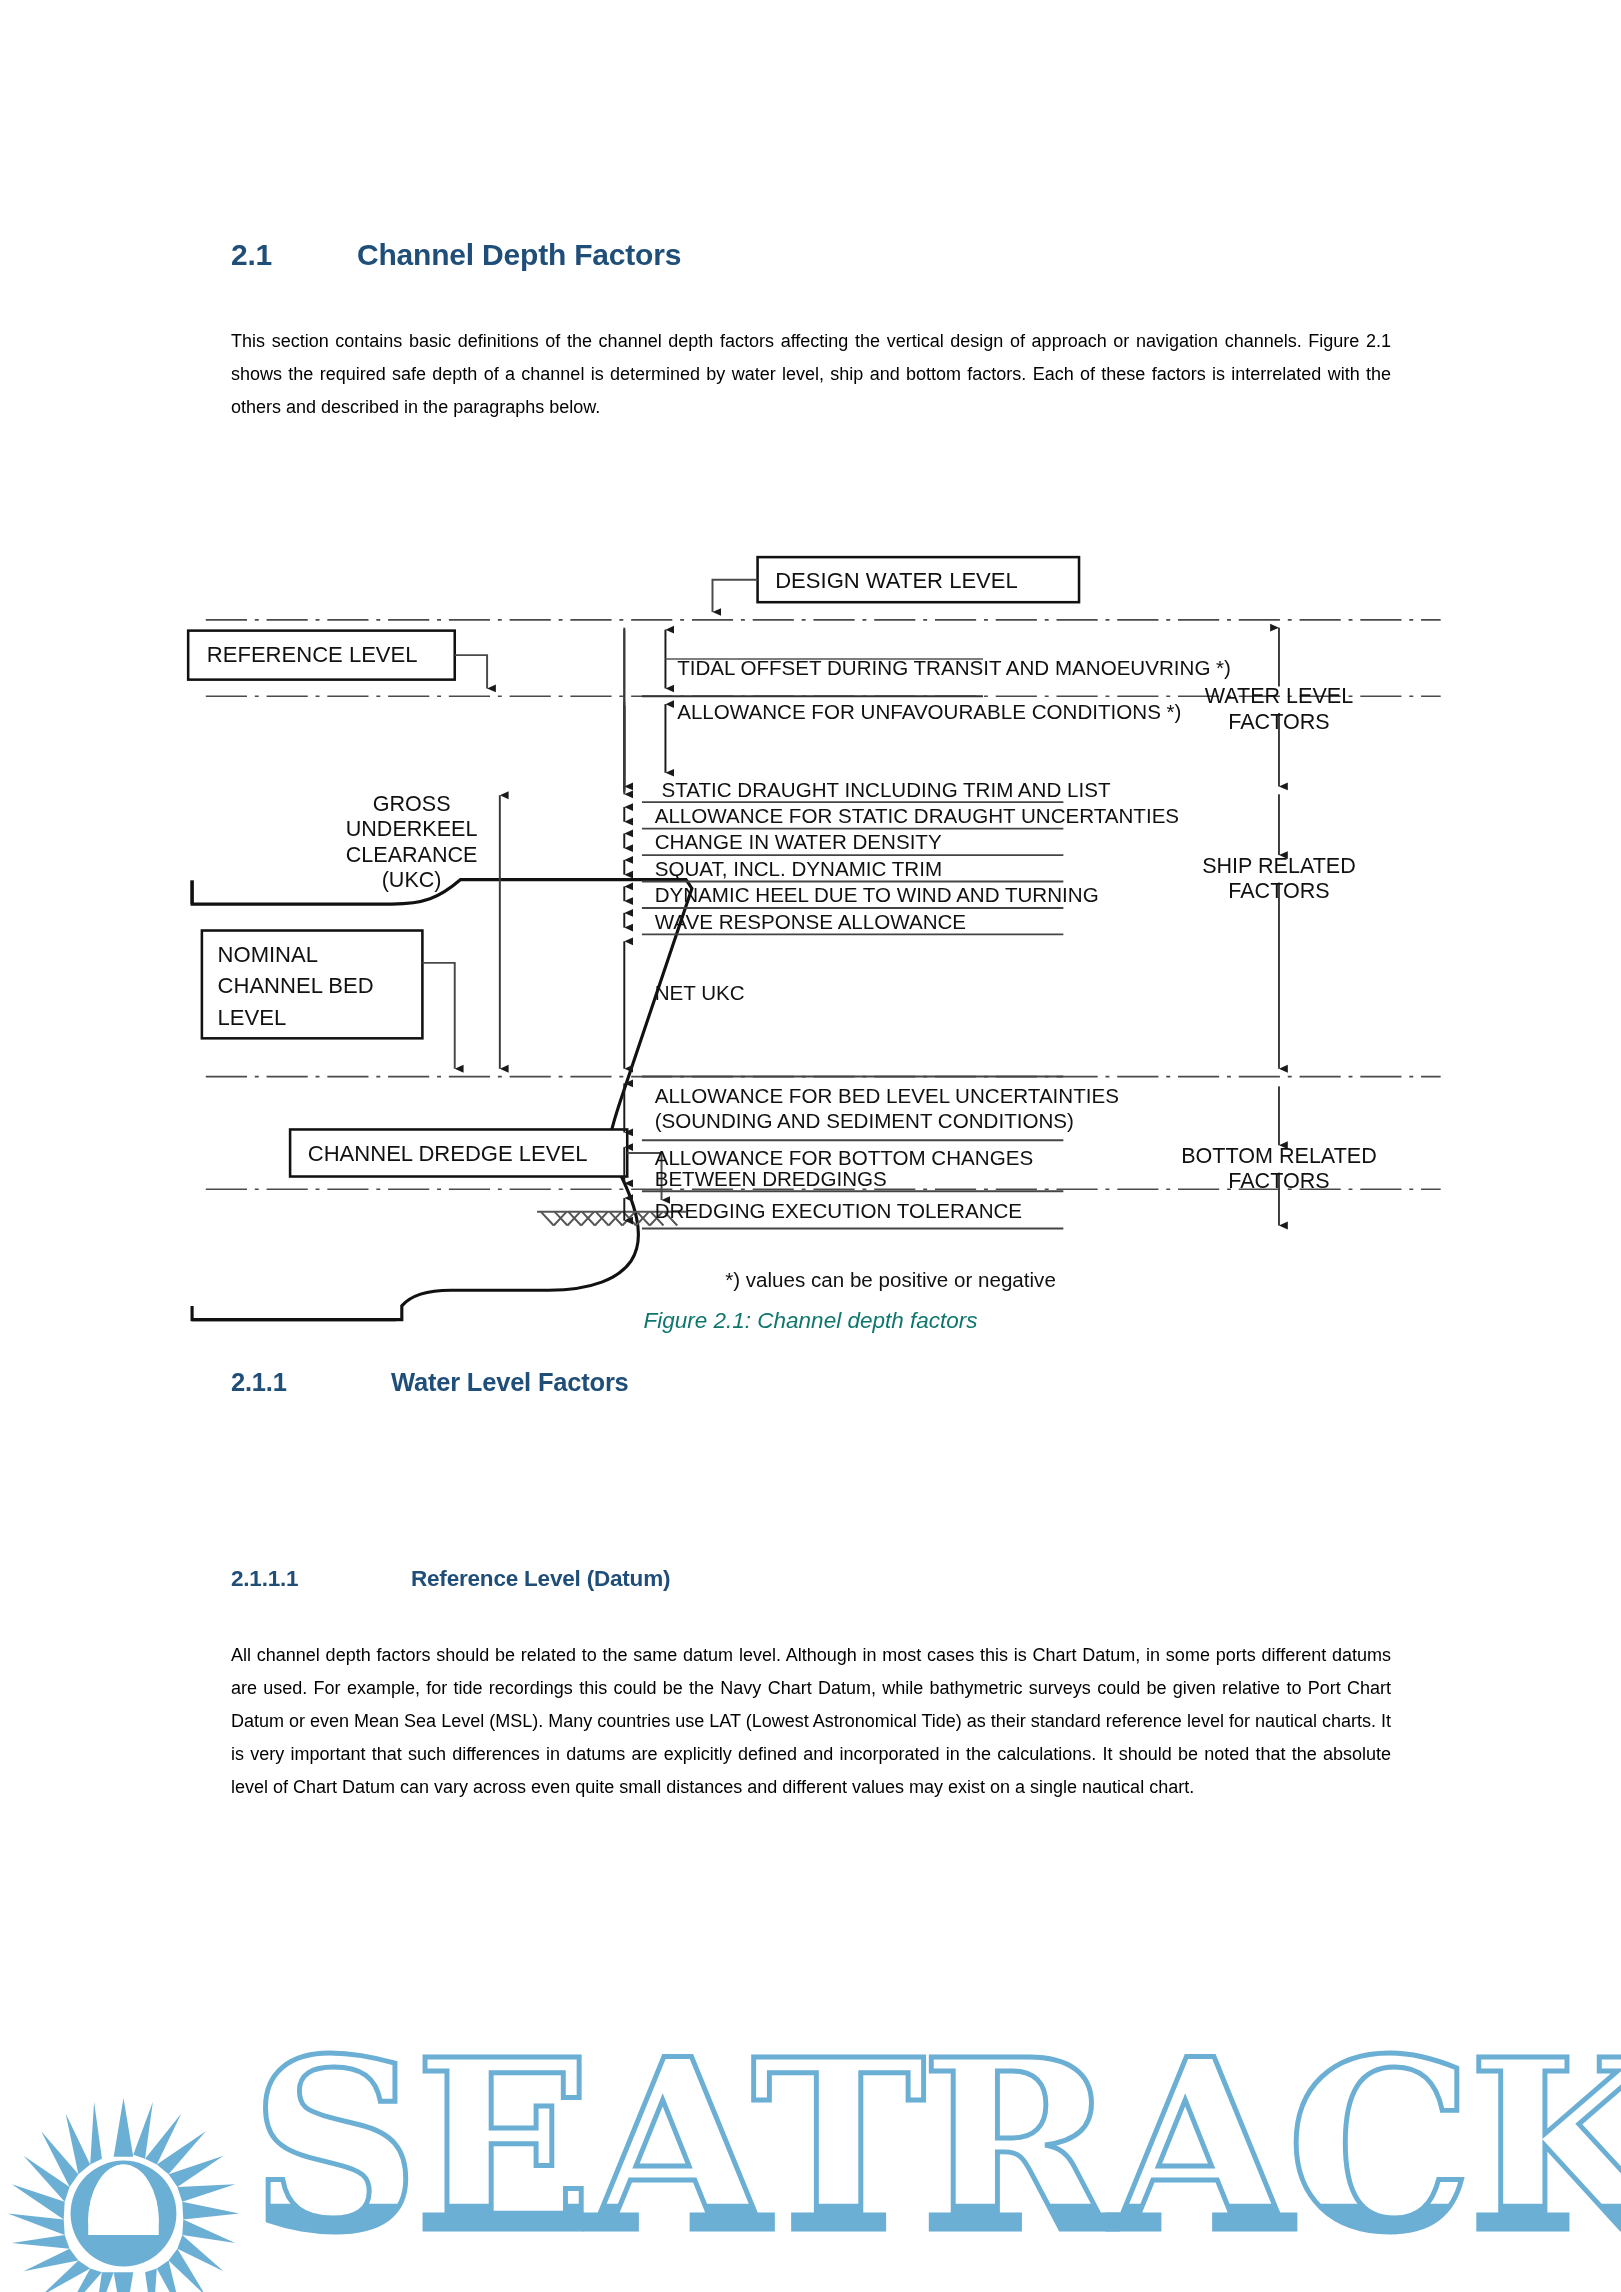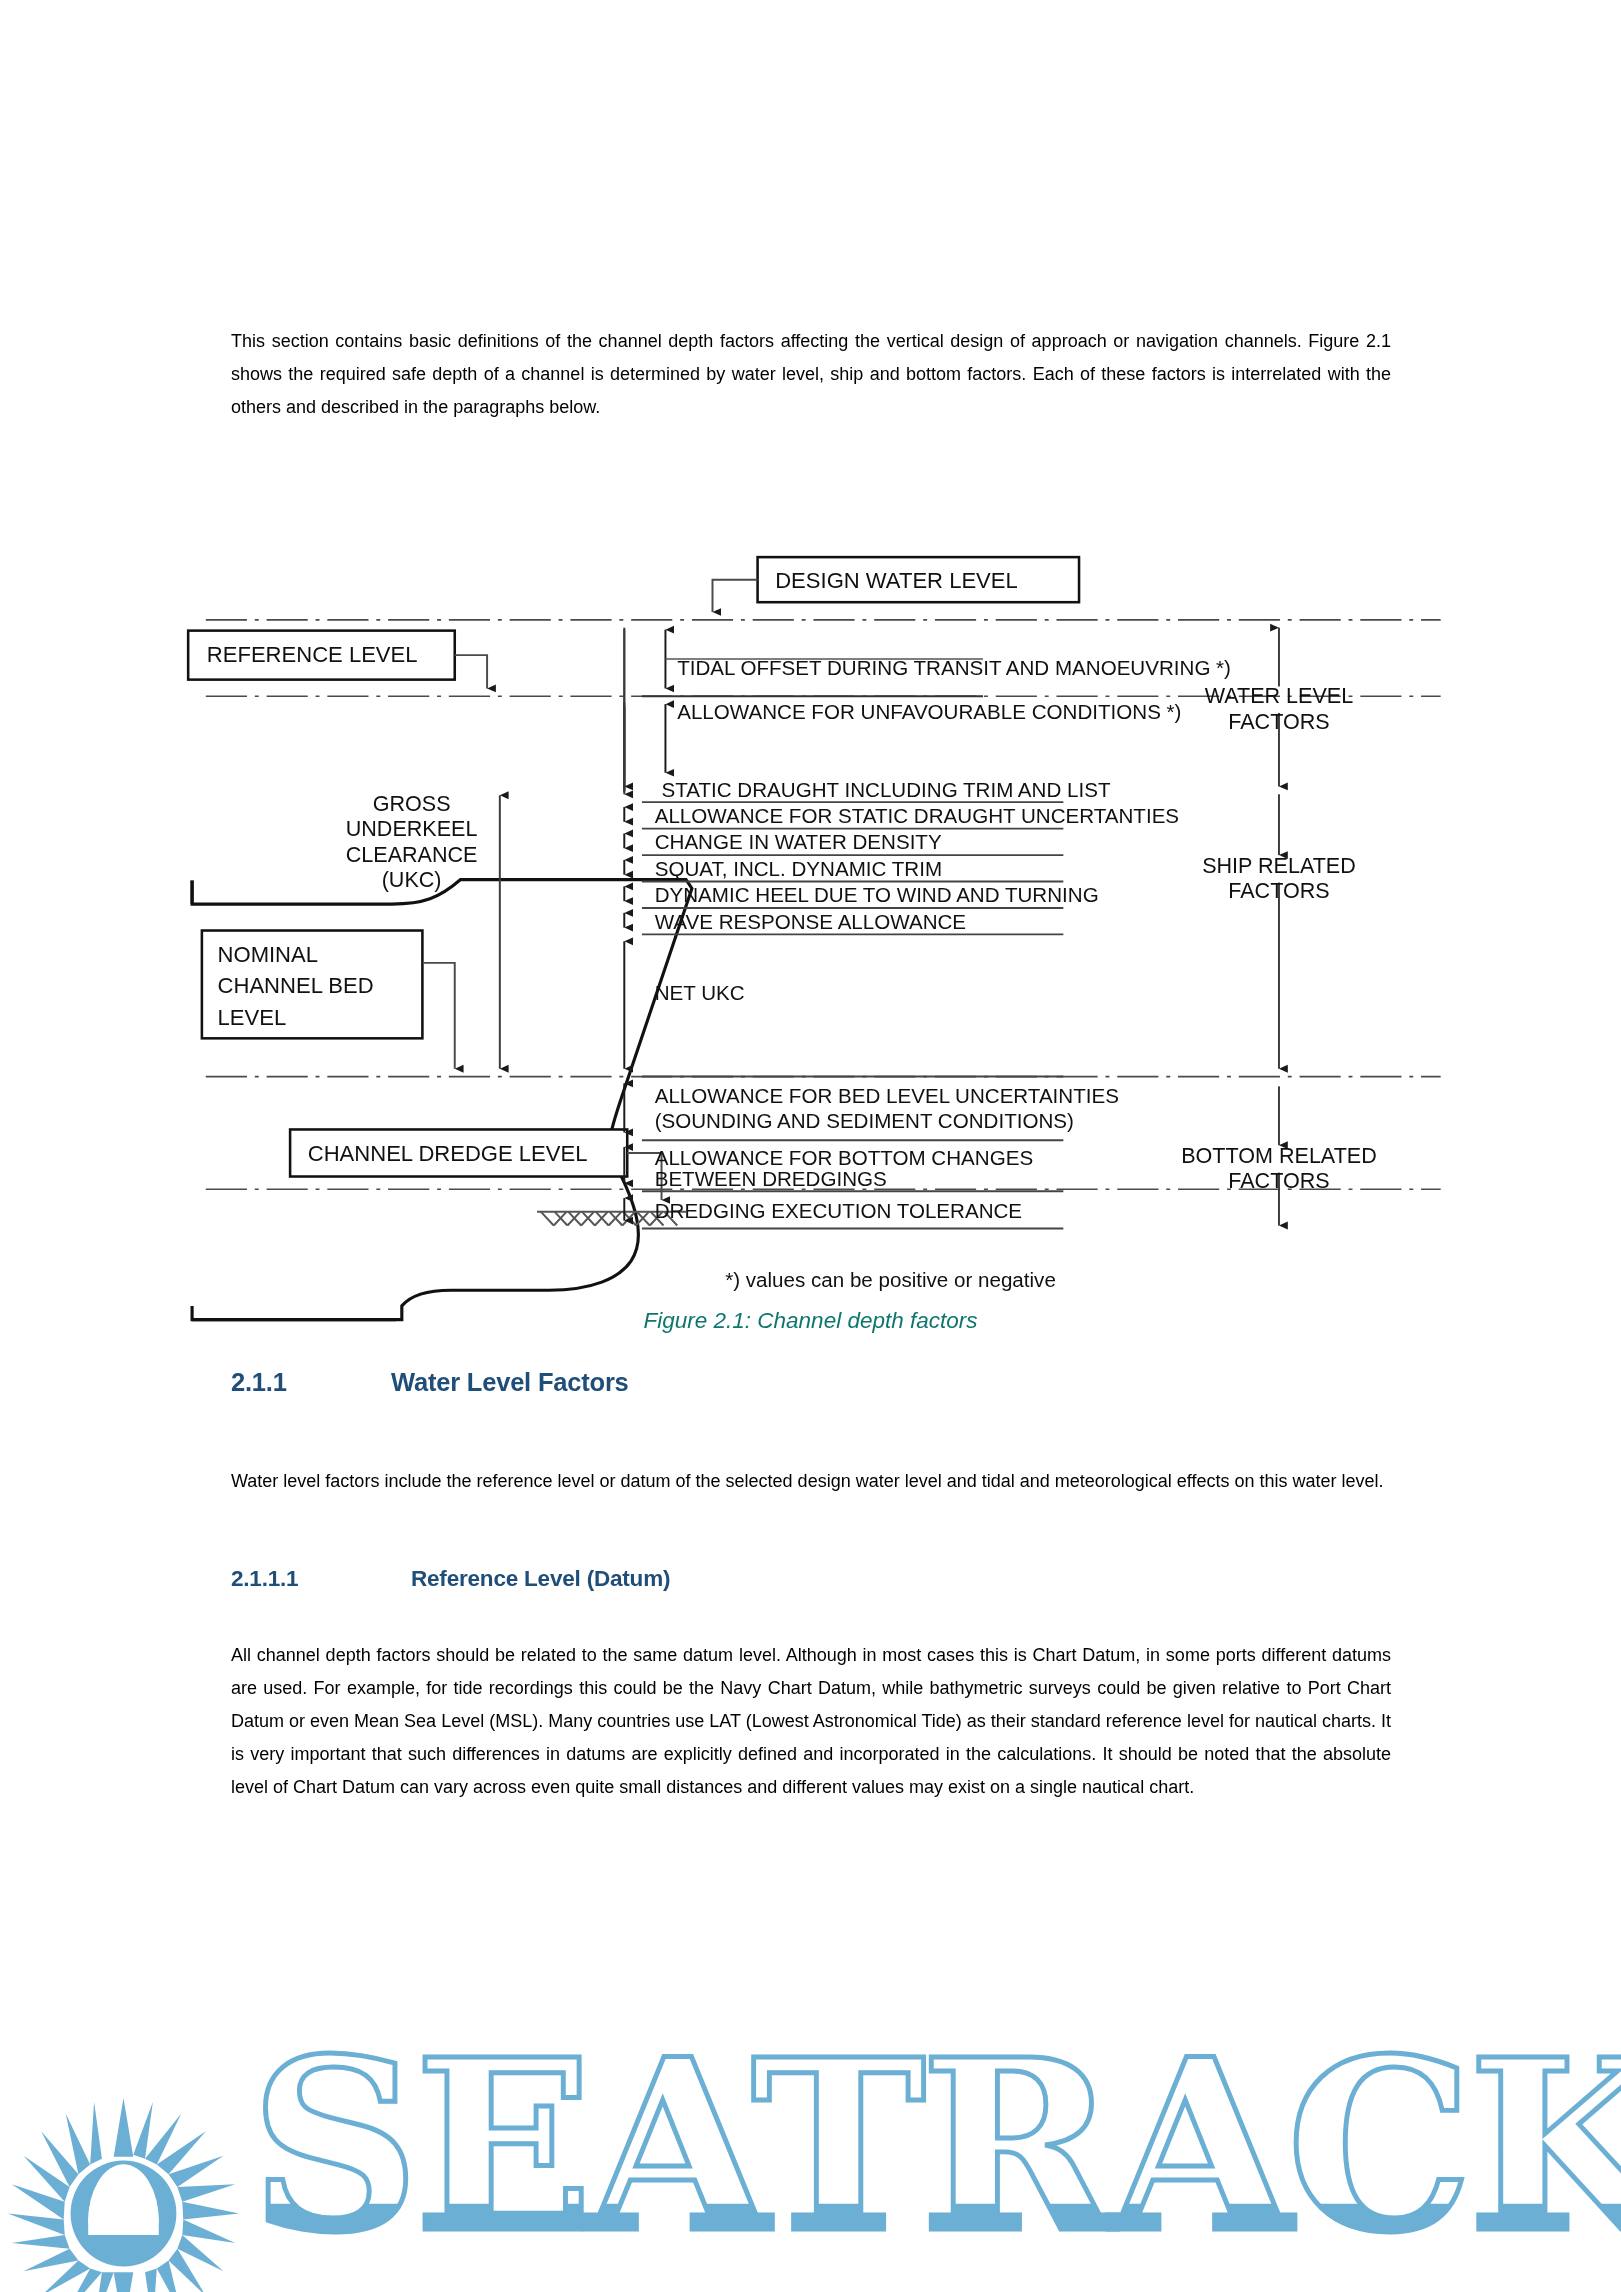--- a/index.html
+++ b/index.html
@@ -56,20 +56,23 @@
   .pagenum{
     position:absolute;left:0;top:2127px;width:1621px;
     text-align:center;font-size:19.6px;color:#222;z-index:3;
   }
 </style>
 </head>
 <body>
 
 <div class="page">
 
+  <div class="h2 h2-main">
+    <span class="num">2.1</span><span>Channel Depth Factors</span>
+  </div>
 
   <div class="para" id="para-intro">This section contains basic definitions of the channel depth factors affecting the vertical design of approach or navigation channels. Figure 2.1 shows the required safe depth of a channel is determined by water level, ship and bottom factors. Each of these factors is interrelated with the others and described in the paragraphs below.</div>
 
   <div class="figure">
     <svg viewBox="0 0 1654 860" width="1621" height="843">
       <defs>
         <marker id="adown" markerWidth="10" markerHeight="10" refX="5" refY="9" orient="auto" markerUnits="userSpaceOnUse">
           <path d="M1,0 L9,0 L5,9 Z" fill="#1a1a1a"></path>
         </marker>
         <marker id="aup" markerWidth="10" markerHeight="10" refX="5" refY="9" orient="auto" markerUnits="userSpaceOnUse">
@@ -240,21 +243,20 @@
 
       </g>
     </svg>
   </div>
 
   <div class="figcaption">Figure 2.1: Channel depth factors</div>
 
   <div class="h2 h3">
     <span class="num">2.1.1</span><span>Water Level Factors</span>
   </div>
-  <div class="para nojust" id="para-wlf">Water level factors include the reference level or datum of the selected design water level and tidal and meteorological effects on this water level.</div>
 
   <div class="h2 h4">
     <span class="num">2.1.1.1</span><span>Reference Level (Datum)</span>
   </div>
   <div class="para" id="para-datum">All channel depth factors should be related to the same datum level. Although in most cases this is Chart Datum, in some ports different datums are used. For example, for tide recordings this could be the Navy Chart Datum, while bathymetric surveys could be given relative to Port Chart Datum or even Mean Sea Level (MSL). Many countries use LAT (Lowest Astronomical Tide) as their standard reference level for nautical charts. It is very important that such differences in datums are explicitly defined and incorporated in the calculations. It should be noted that the absolute level of Chart Datum can vary across even quite small distances and different values may exist on a single nautical chart.</div>
 
 
   <div class="watermark">
     <svg viewBox="0 0 1654 309" width="1621" height="303">
       <g fill="#6CAFD4">

